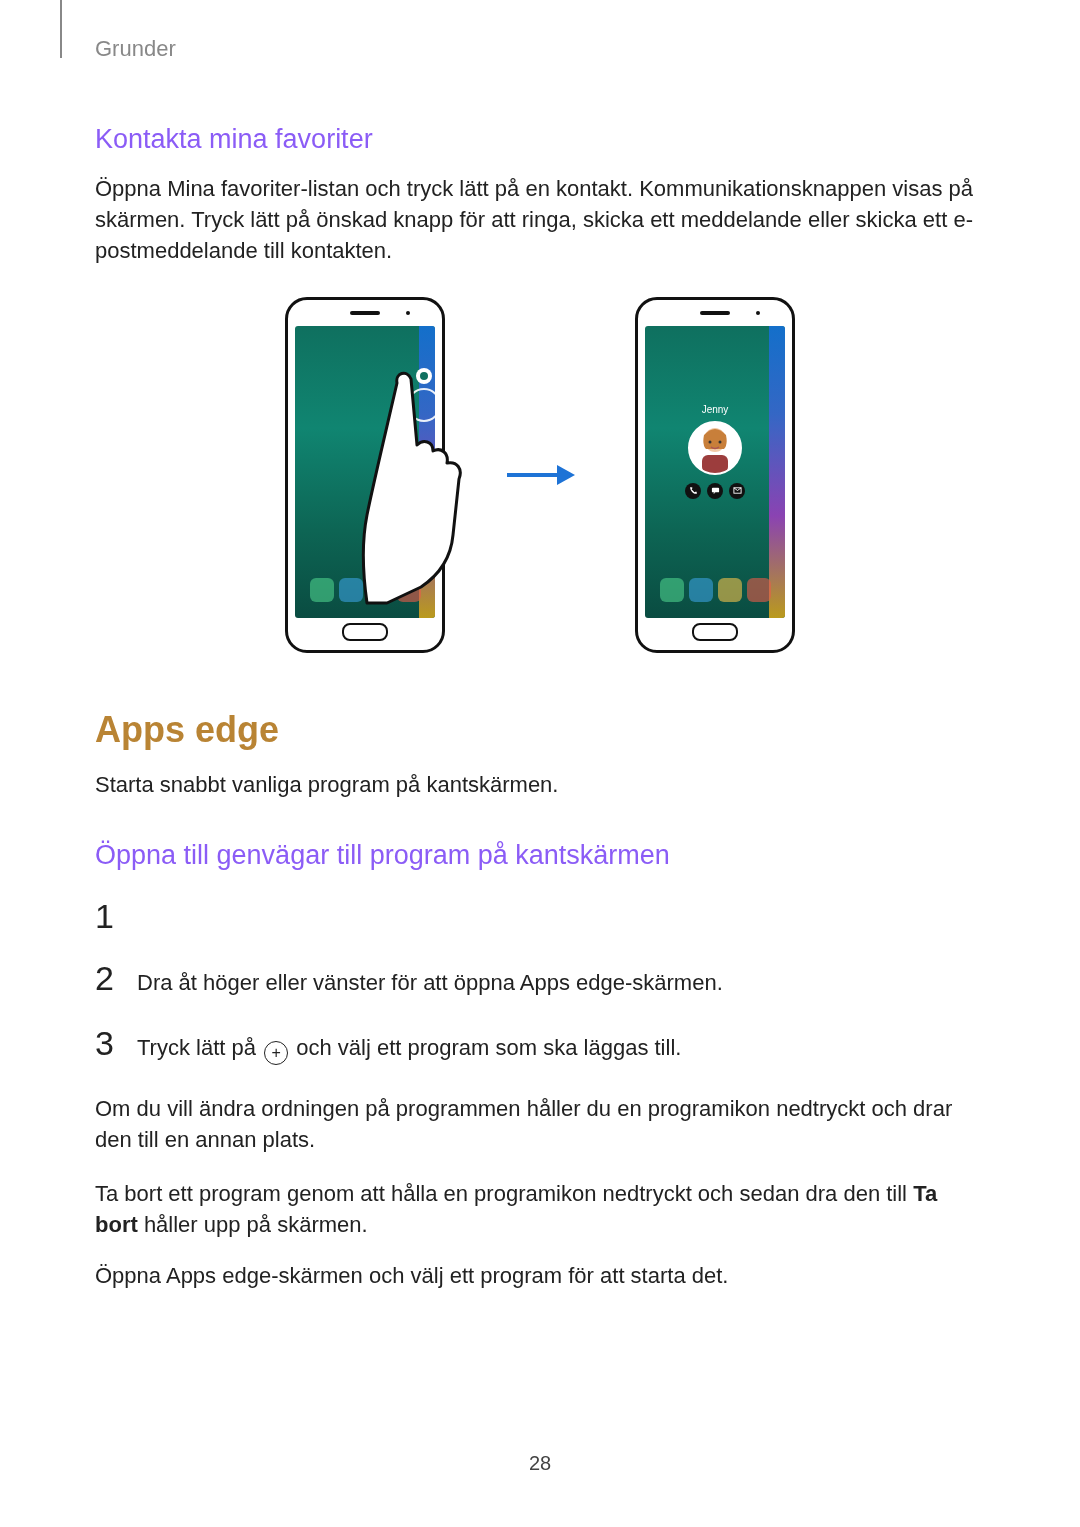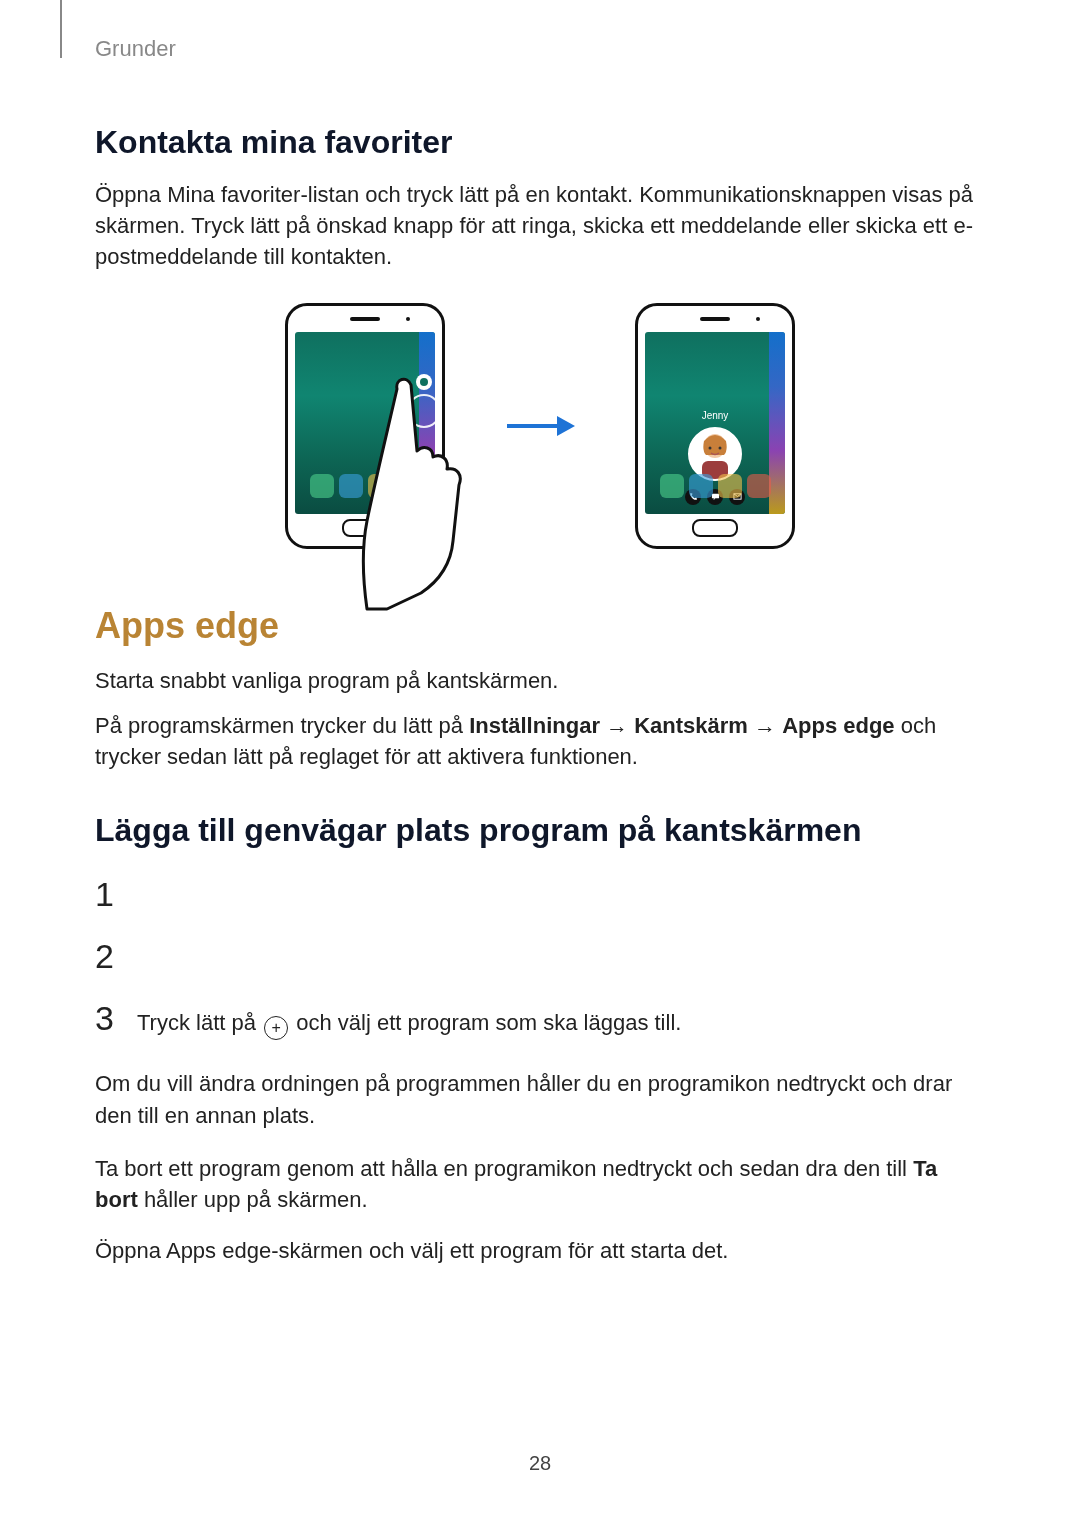--- a/index.html
+++ b/index.html
@@ -26,23 +26,23 @@
     background: #888;
   }
   .header {
     font-size: 22px;
     color: #888;
     margin-bottom: 62px;
     margin-top: 0;
     font-weight: 400;
   }
   .sub-heading {
-    font-size: 32px;
-    font-weight: 700;
-    color: #0f172a;
+    font-size: 27px;
+    font-weight: 400;
+    color: #8b5cf6;
     margin: 0 0 18px 0;
   }
   .para {
     font-size: 22px;
     line-height: 1.42;
     color: #222;
     margin: 0 0 22px 0;
     font-weight: 400;
   }
   .section-title {
@@ -102,21 +102,21 @@
   .illustration {
     display: flex;
     align-items: center;
     justify-content: center;
     gap: 60px;
     margin: 30px 0 0 0;
   }
   .phone {
     position: relative;
     width: 160px;
-    height: 246px;
+    height: 356px;
   }
   .phone-frame {
     position: absolute;
     inset: 0;
     border: 3px solid #111;
     border-radius: 22px;
     background: #fff;
   }
   .phone-speaker {
     position: absolute;
@@ -378,32 +378,30 @@
             <div class="dock-icon di4"></div>
           </div>
         </div>
         <div class="home-btn"></div>
       </div>
     </div>
   </div>
 
   <h2 class="section-title">Apps edge</h2>
   <p class="para" style="margin-bottom:14px">Starta snabbt vanliga program på kantskärmen.</p>
-  <p class="para-inline">
-    <span>På programskärmen trycker du lätt på </span><span class="bold">Inställningar</span><span> → </span><span class="bold">Kantskärm</span><span> → </span><span class="bold">Apps edge</span><span> och trycker sedan lätt på reglaget för att aktivera funktionen.</span>
-  </p>
-
-  <h3 class="sub-heading" style="margin-top:40px; margin-bottom:28px">Lägga till genvägar plats program på kantskärmen</h3>
+
+  <h3 class="sub-heading" style="margin-top:40px; margin-bottom:28px">Öppna till genvägar till program på kantskärmen</h3>
 
   <ol class="step-list">
     <li>
       <span class="step-num">1</span>
     </li>
     <li>
       <span class="step-num">2</span>
+      <span class="step-text">Dra åt höger eller vänster för att öppna Apps edge-skärmen.</span>
     </li>
     <li>
       <span class="step-num">3</span>
       <span class="step-text">
         <span>Tryck lätt på </span><span class="plus-icon">+</span><span> och välj ett program som ska läggas till.</span>
       </span>
     </li>
   </ol>
 
   <p class="para">Om du vill ändra ordningen på programmen håller du en programikon nedtryckt och drar den till en annan plats.</p>

